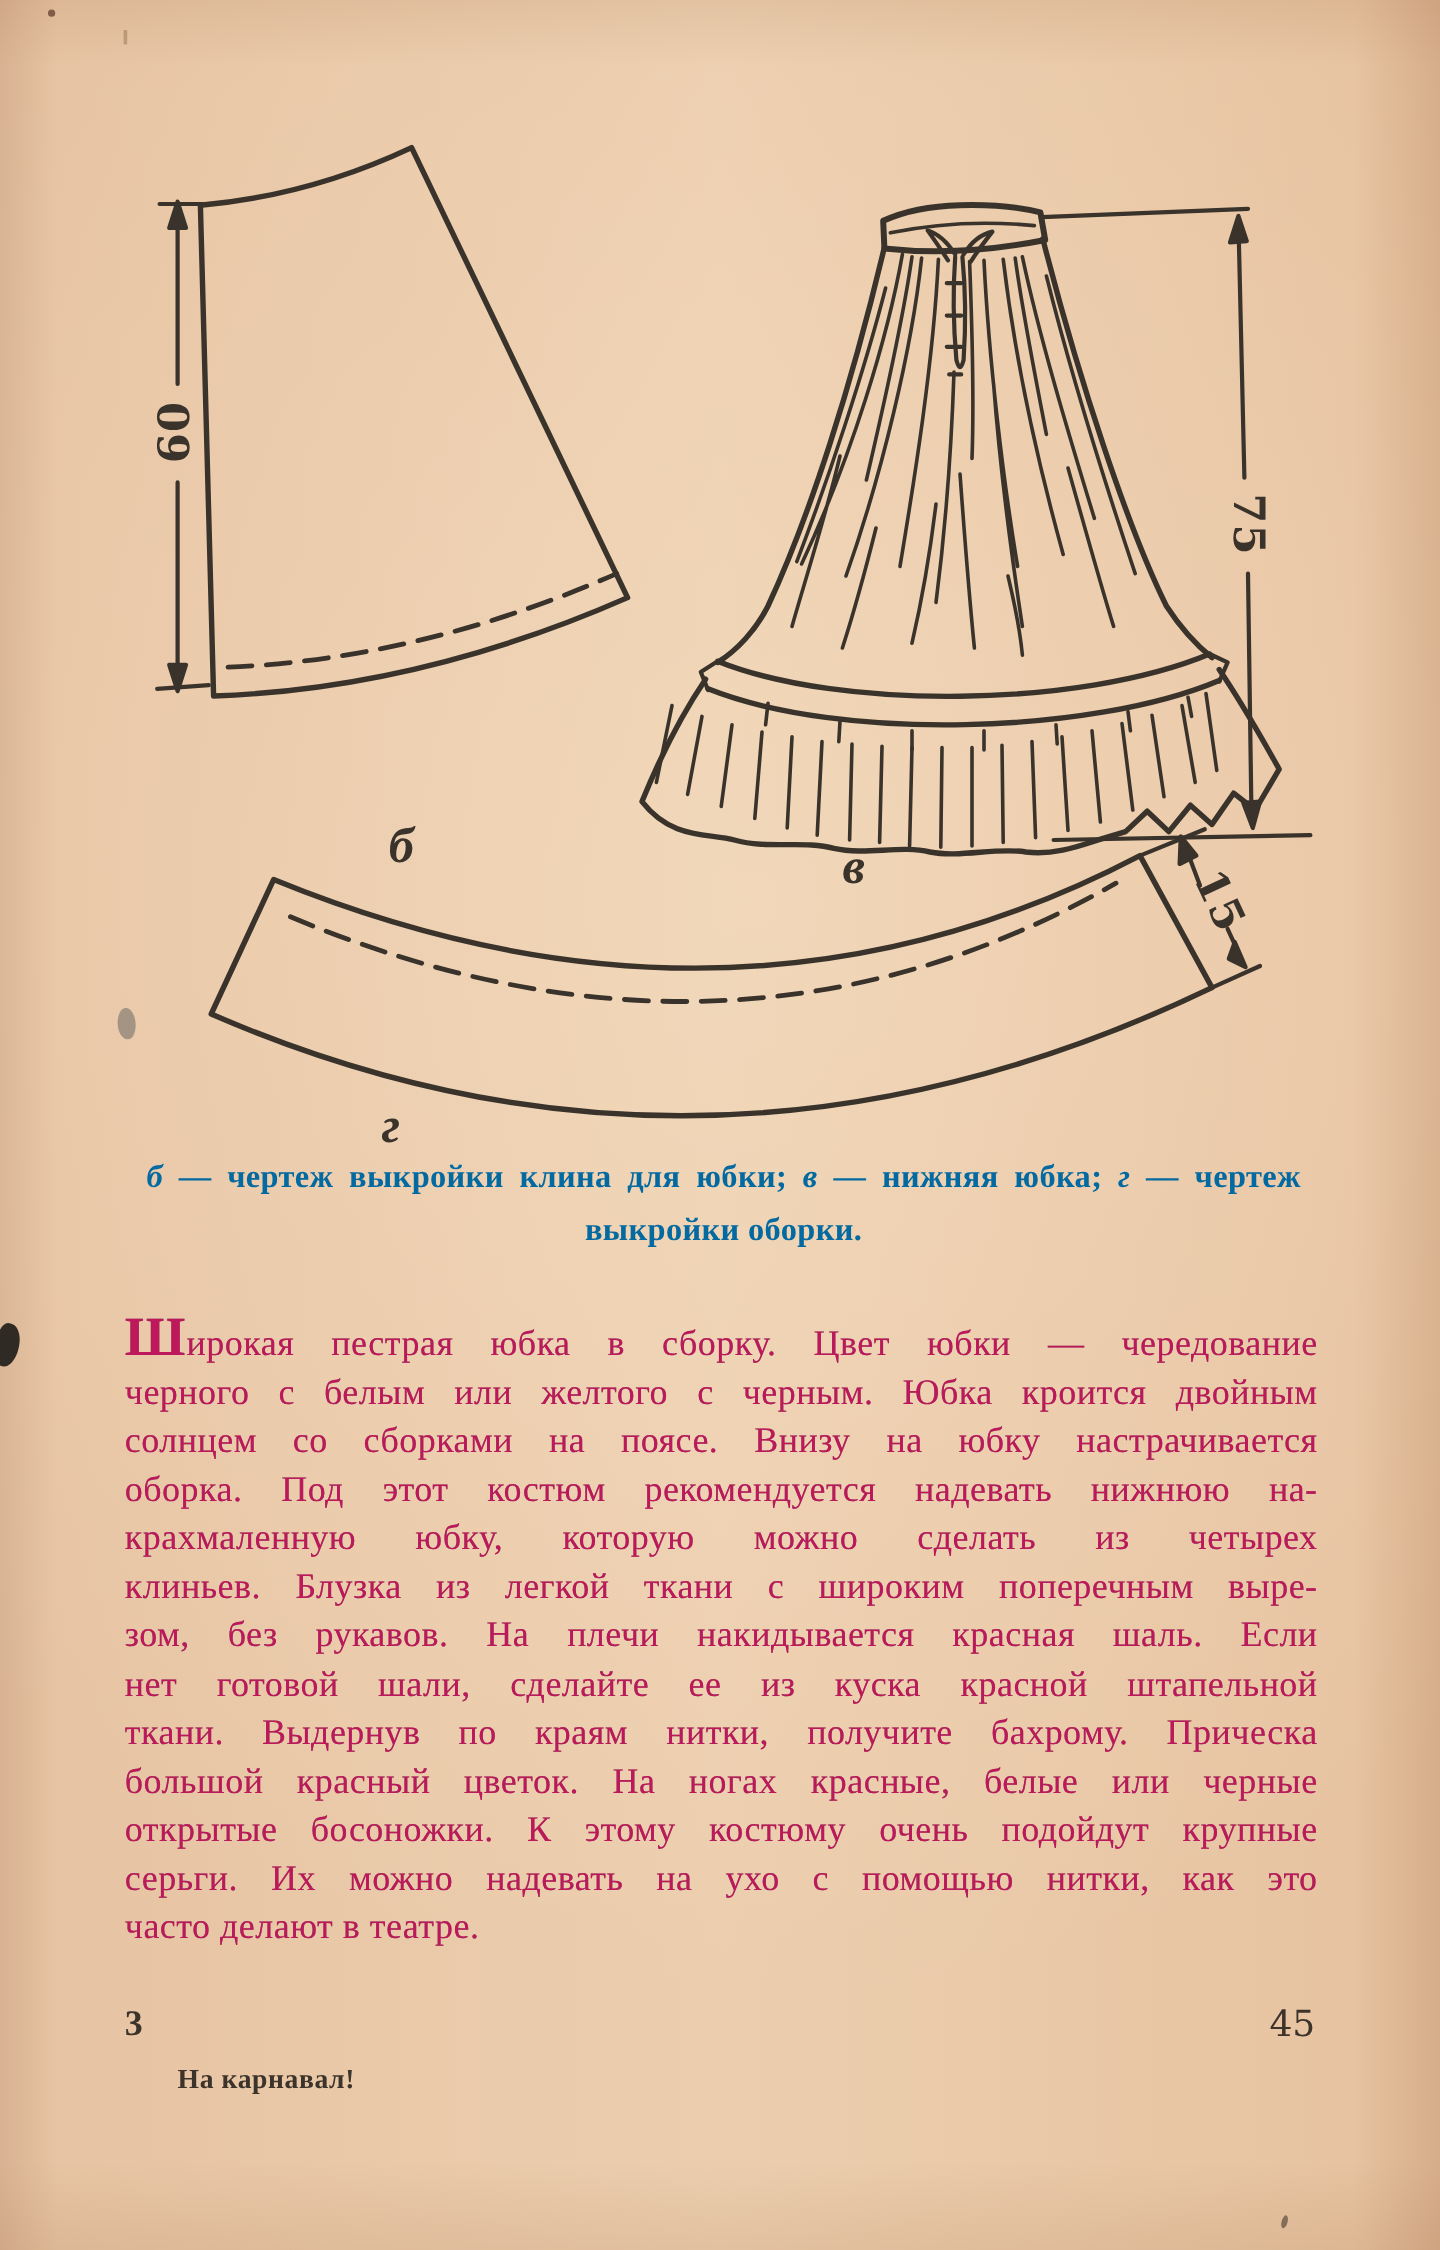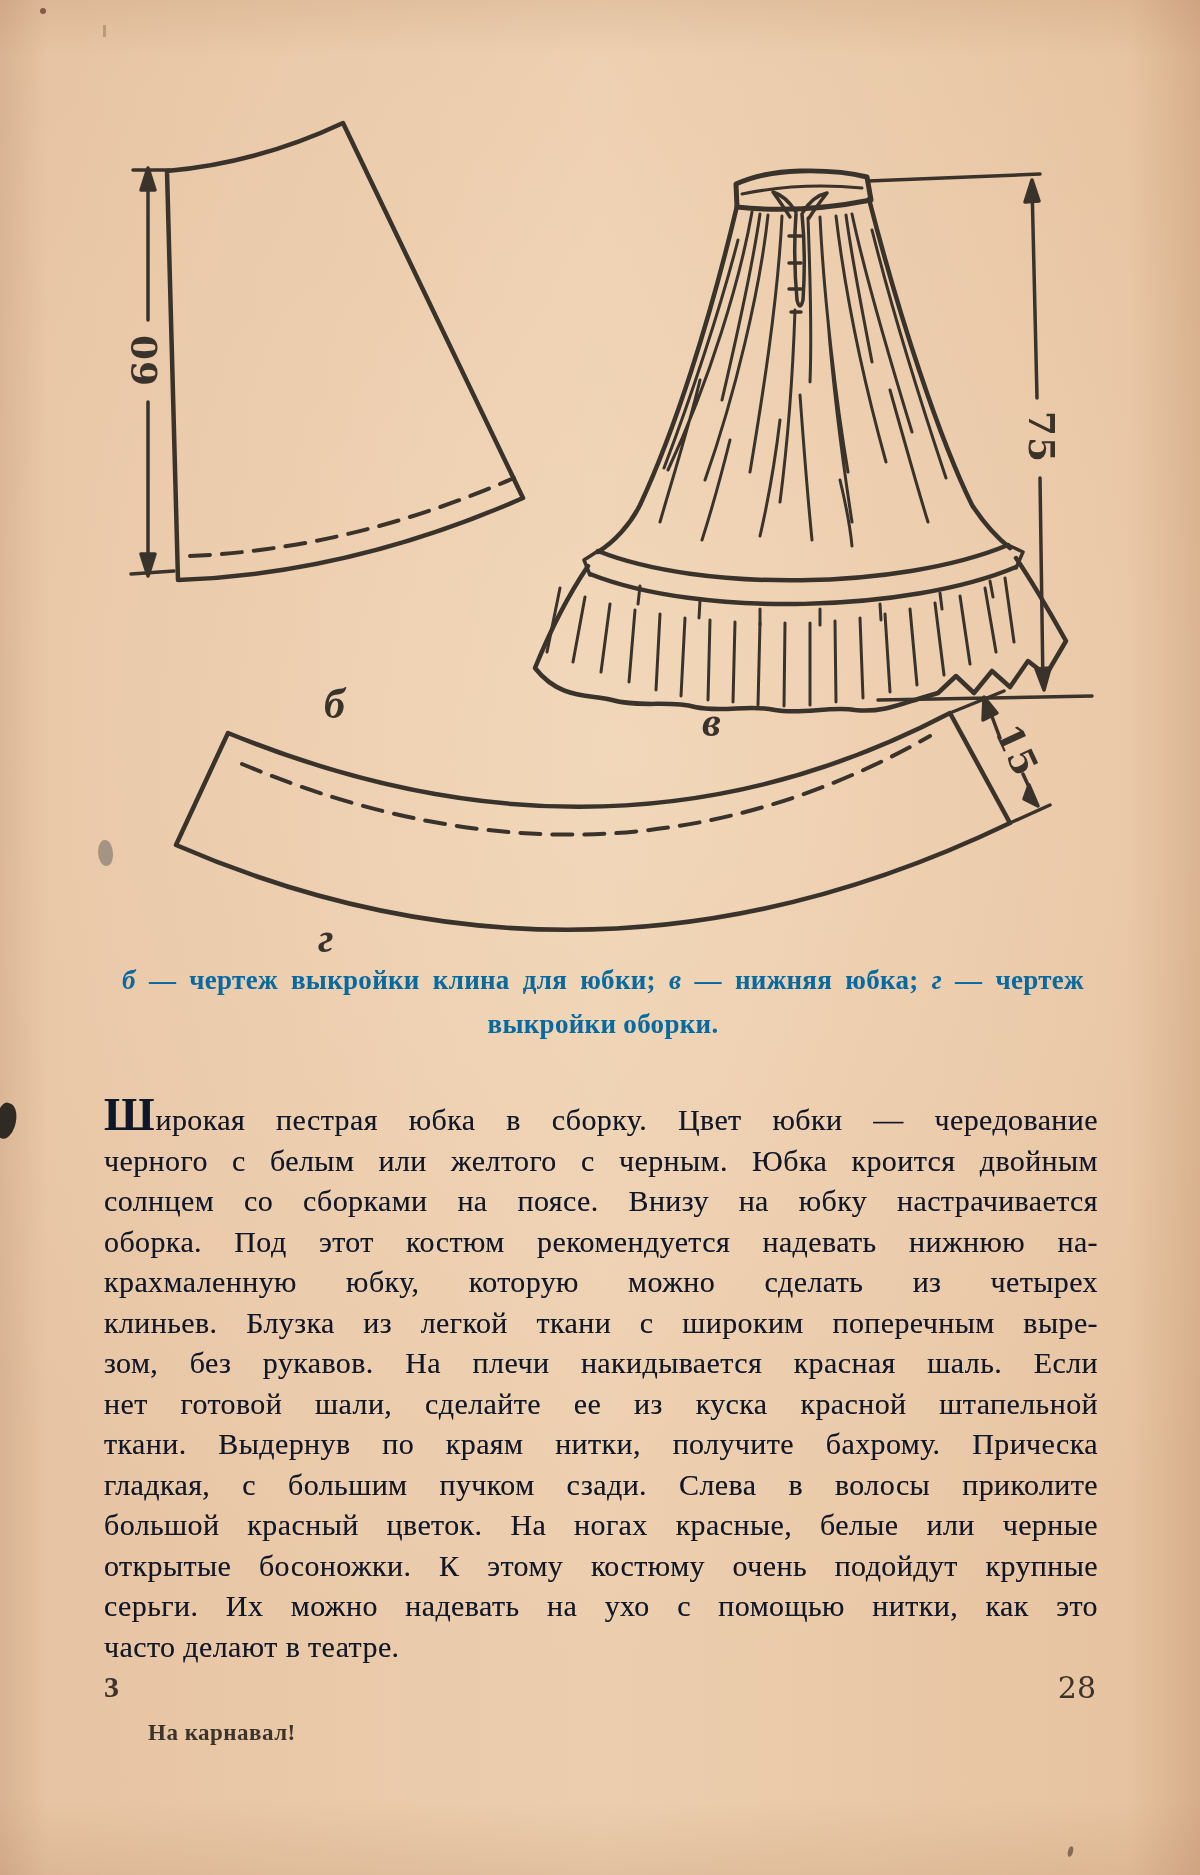--- a/index.html
+++ b/index.html
@@ -22,21 +22,21 @@
   .caption{
     position:absolute;left:122px;top:958px;width:962px;
     font:bold 27px/44px "Liberation Serif", serif;color:#0369a1;
     letter-spacing:0.3px;
   }
   .caption .cap-line1{text-align:justify;text-align-last:justify;}
   .caption .cap-line2{text-align:center;}
   .caption .ital{font-style:italic;}
   .para{
     position:absolute;left:104px;top:1100px;width:994px;
-    font:30px/40.5px "Liberation Serif", serif;color:#0f172a;
+    font:30px/40.5px "Liberation Serif", serif;color:#be185d;
     letter-spacing:0.4px; text-shadow:0 0 0.5px rgba(60,51,42,0.55);
   }
   .para .t-line{text-align:justify;text-align-last:justify;white-space:normal;}
   .para .t-line.last{text-align:center;text-align-last:left;}
   .dropcap{font-size:46px;font-weight:bold;line-height:0;letter-spacing:1px;}
   .footer{
     position:absolute;left:104px;top:1668px;width:992px;height:44px;
     color:#3c332a;
   }
   .sig{position:absolute;left:0;top:2px;font:bold 30px "Liberation Serif", serif;}
@@ -150,30 +150,29 @@
 <div class="para">
   <div class="t-line"><span class="dropcap">Ш</span><span>ирокая пестрая юбка в сборку. Цвет юбки — чередование</span></div>
   <div class="t-line">черного с белым или желтого с черным. Юбка кроится двойным</div>
   <div class="t-line">солнцем со сборками на поясе. Внизу на юбку настрачивается</div>
   <div class="t-line">оборка. Под этот костюм рекомендуется надевать нижнюю на-</div>
   <div class="t-line">крахмаленную юбку, которую можно сделать из четырех</div>
   <div class="t-line">клиньев. Блузка из легкой ткани с широким поперечным выре-</div>
   <div class="t-line">зом, без рукавов. На плечи накидывается красная шаль. Если</div>
   <div class="t-line">нет готовой шали, сделайте ее из куска красной штапельной</div>
   <div class="t-line">ткани. Выдернув по краям нитки, получите бахрому. Прическа</div>
-  <div class="t-line">гладкая, с большим пучком сзади. Слева в волосы приколите</div>
   <div class="t-line">большой красный цветок. На ногах красные, белые или черные</div>
   <div class="t-line">открытые босоножки. К этому костюму очень подойдут крупные</div>
   <div class="t-line">серьги. Их можно надевать на ухо с помощью нитки, как это</div>
   <div class="t-line last">часто делают в театре.</div>
 </div>
 
 <div class="footer">
   <span class="sig">3</span>
   <span class="running">На карнавал!</span>
-  <span class="pageno">28</span>
+  <span class="pageno">45</span>
 </div>
 
 <div class="speck ink-blob"></div>
 <div class="speck gray-smudge"></div>
 <div class="speck dot1"></div>
 <div class="speck dot2"></div>
 <div class="speck dot3"></div>
 
 </body></html>

